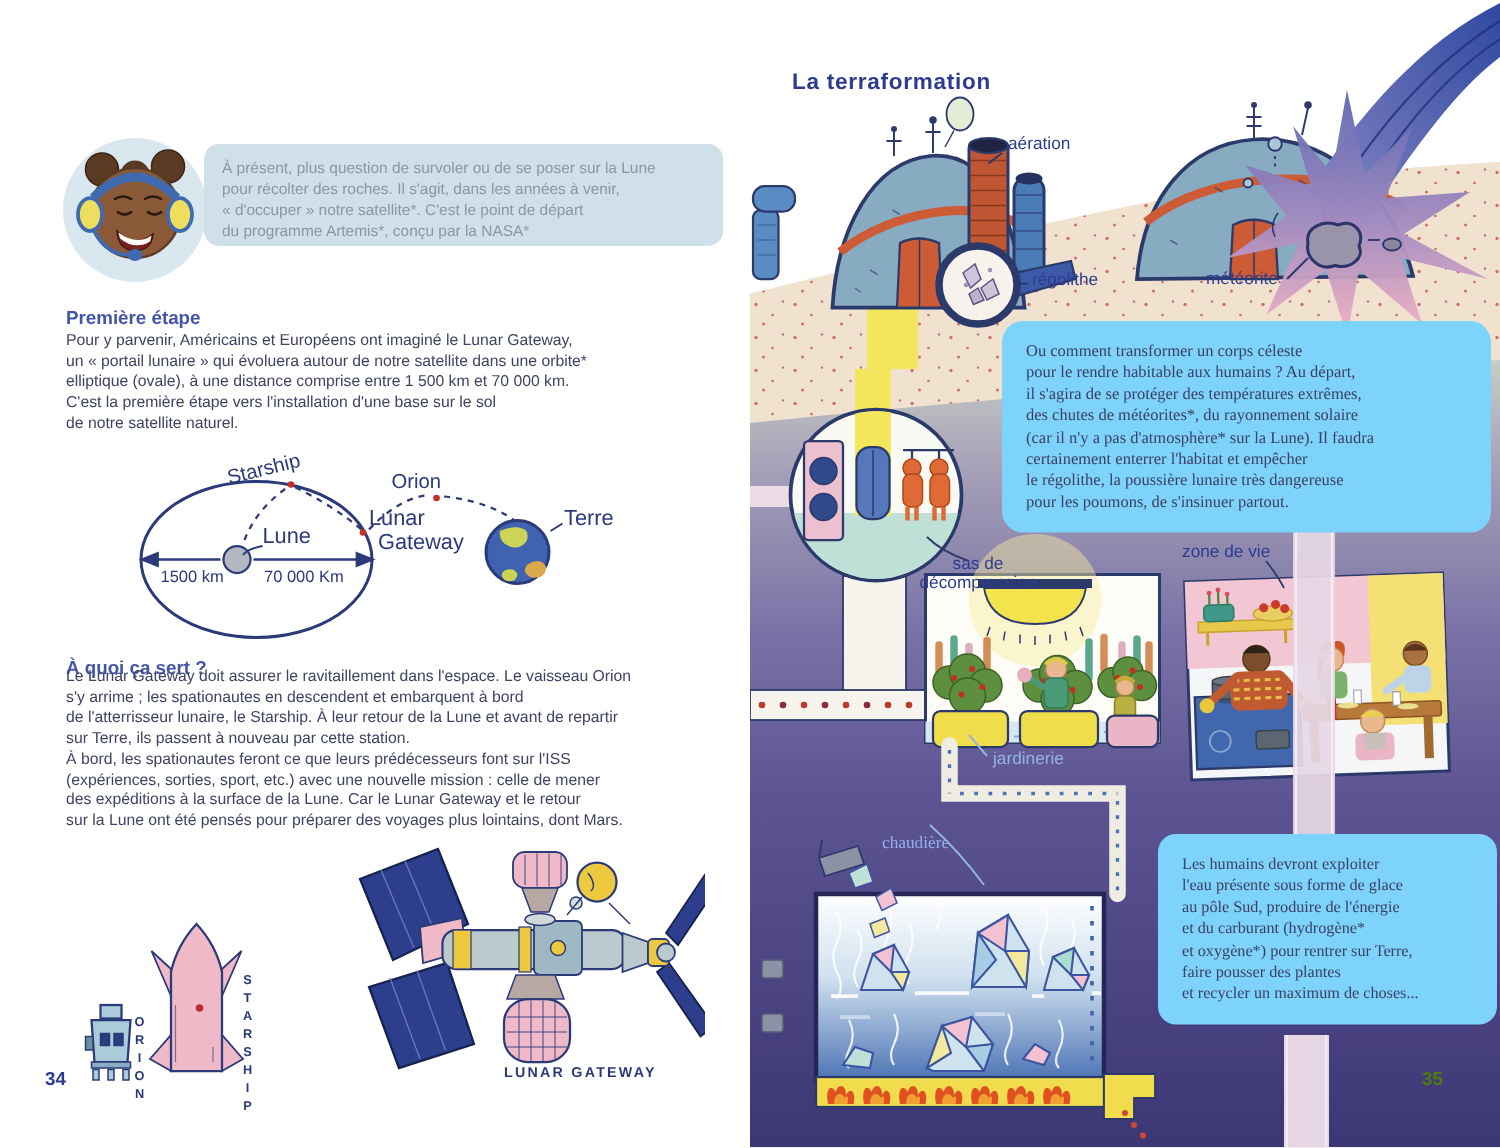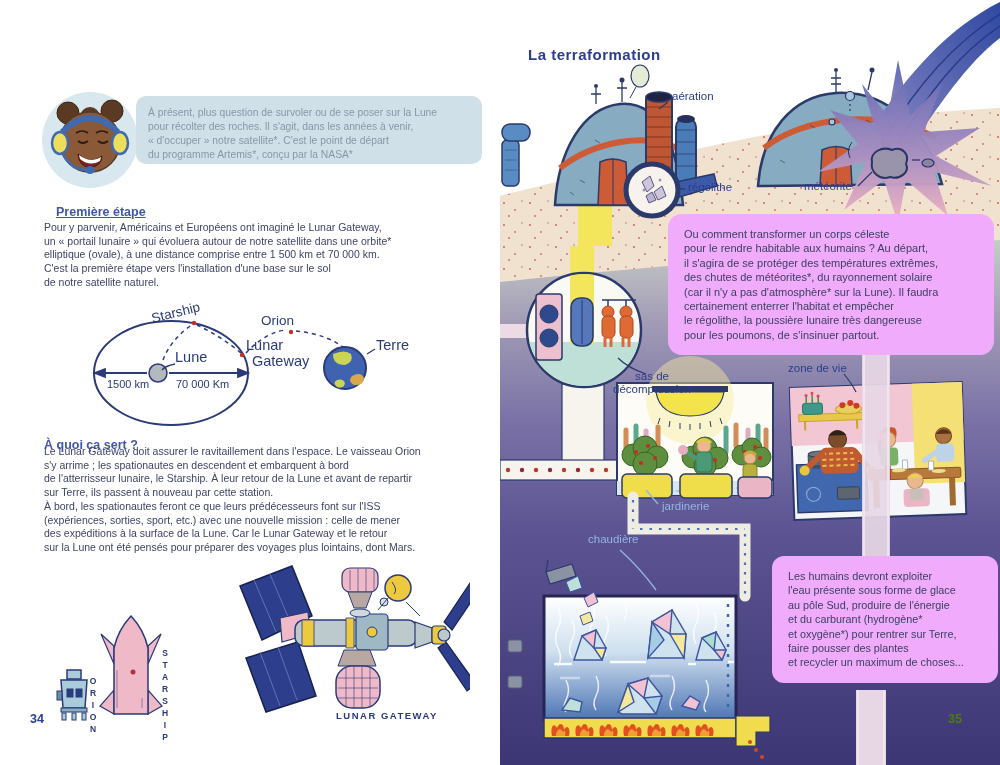--- a/index.html
+++ b/index.html
@@ -14,22 +14,22 @@
   .sec-head{font-size:12.5px;font-weight:bold;color:#4355a8;margin:0;}
   .body-txt{font-size:10.5px;line-height:13.7px;color:#3e4464;margin:0;}
   .vlabel{writing-mode:vertical-rl;text-orientation:upright;letter-spacing:2px;
           font-weight:bold;font-size:8.5px;color:#2b3a78;}
   .pagenum{font-size:12.5px;font-weight:bold;color:#2c3c90;}
   
   #page-right{left:500px;top:0;width:475px;height:765px;}
   .rp-title{font-size:15px;font-weight:bold;letter-spacing:.5px;color:#2c3c8e;}
   .callout{font-size:11.5px;color:#2c3c8e;}
   .callout-lt{font-size:11.5px;color:#93b4e6;}
-  .pinkbox{background:#f0abfc;border-radius:14px;color:#3c4161;
-           font-size:11px;line-height:14.4px;padding:13px 16px;}
+  .pinkbox{background:#7dd3fc;border-radius:14px;color:#3c4161;
+           font-size:11px;line-height:14.4px;padding:13px 16px;font-family:Liberation Serif, serif;}
   .pagenum-w{font-size:12.5px;font-weight:bold;color:#4d7c0f;}
   svg text{font-family:"Liberation Sans",sans-serif;}
 </style>
 </head>
 <body>
 
 <div id="spread">
 
   <section class="abs" id="page-left" style="left:0;top:0;width:500px;height:765px;">
 
@@ -51,21 +51,21 @@
       <ellipse cx="50" cy="80" rx="5" ry="4" fill="#3f6ab0"></ellipse>
     </svg>
 
     <div class="abs bubble" style="left:136px;top:96px;width:346px;height:68px;box-sizing:border-box;">
       <p class="pre" style="margin:0;">À présent, plus question de survoler ou de se poser sur la Lune
 pour récolter des roches. Il s'agit, dans les années à venir,
 « d'occuper » notre satellite*. C'est le point de départ
 du programme Artemis*, conçu par la NASA*</p>
     </div>
 
-    <h2 class="abs sec-head" style="left:56px;top:205px;text-decoration:underline;">Première étape</h2>
+    <h2 class="abs sec-head" style="left:44px;top:205px;">Première étape</h2>
     <p class="abs body-txt pre" style="left:44px;top:221px;width:450px;">Pour y parvenir, Américains et Européens ont imaginé le Lunar Gateway,
 un « portail lunaire » qui évoluera autour de notre satellite dans une orbite*
 elliptique (ovale), à une distance comprise entre 1 500 km et 70 000 km.
 C'est la première étape vers l'installation d'une base sur le sol
 de notre satellite naturel.</p>
 
     <svg class="abs" width="420" height="138" viewBox="0 0 420 138" style="left:45px;top:292px;">
       <g stroke="#2b3a78" fill="none" stroke-width="2">
         <ellipse cx="126" cy="81" rx="77" ry="52"></ellipse>
       </g>
@@ -547,21 +547,21 @@
 
     <span class="abs rp-title" style="left:28px;top:46px;">La terraformation</span>
 
     <span class="abs callout" style="left:172px;top:90px;">aération</span>
     <span class="abs callout" style="left:188px;top:181px;">régolithe</span>
     <span class="abs callout" style="left:304px;top:180px;">météorite</span>
     <span class="abs callout pre" style="left:100px;top:370px;width:104px;text-align:center;line-height:12.5px;">sas de
 décompression</span>
     <span class="abs callout" style="left:288px;top:362px;">zone de vie</span>
     <span class="abs callout-lt" style="left:162px;top:500px;">jardinerie</span>
-    <span class="abs callout-lt" style="left:88px;top:533px;">chaudière</span>
+    <span class="abs callout-lt" style="left:88px;top:556px;font-family:Liberation Serif, serif;">chaudière</span>
 
     <div class="abs pinkbox" style="left:168px;top:214px;width:326px;box-sizing:border-box;">
       <p class="pre" style="margin:0;">Ou comment transformer un corps céleste
 pour le rendre habitable aux humains ? Au départ,
 il s'agira de se protéger des températures extrêmes,
 des chutes de météorites*, du rayonnement solaire
 (car il n'y a pas d'atmosphère* sur la Lune). Il faudra
 certainement enterrer l'habitat et empêcher
 le régolithe, la poussière lunaire très dangereuse
 pour les poumons, de s'insinuer partout.</p>

